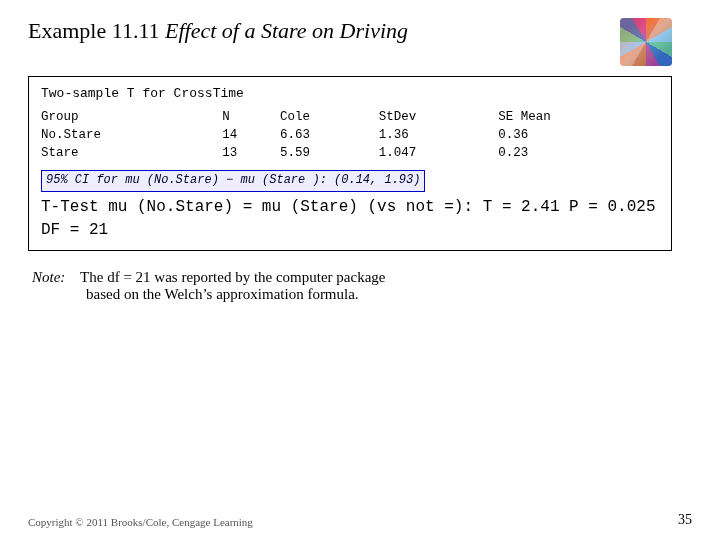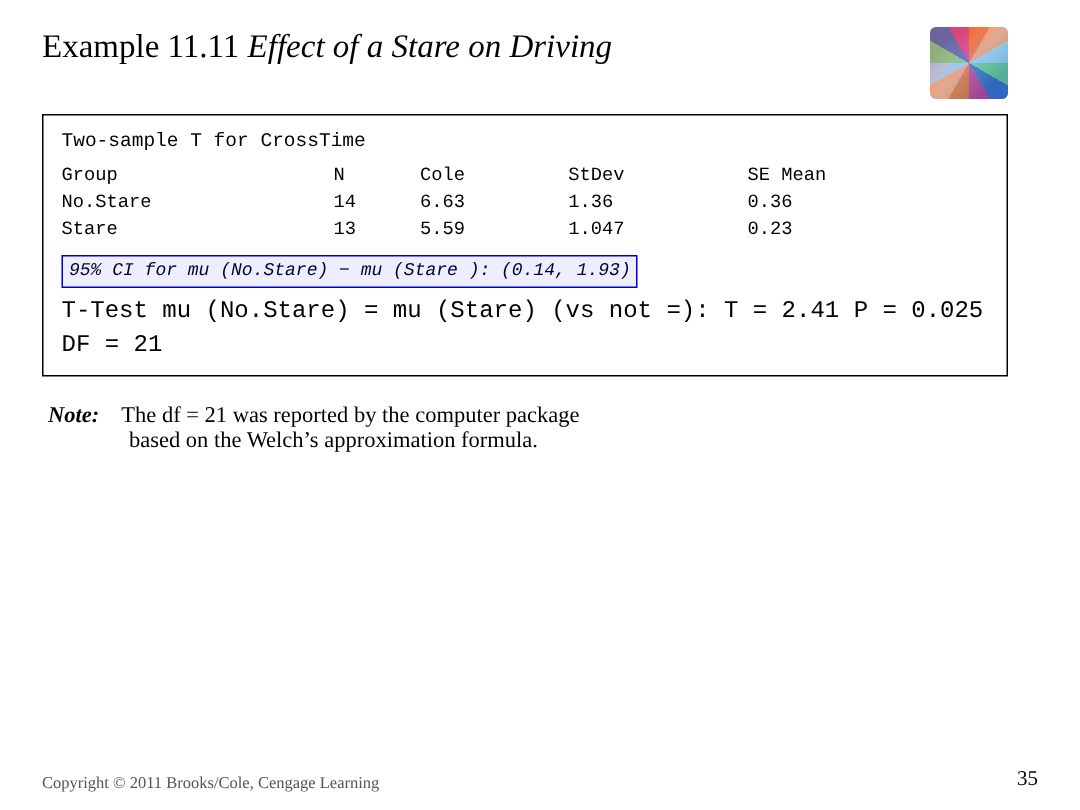--- a/index.html
+++ b/index.html
@@ -105,21 +105,21 @@
     }
 
     .note-section {
       margin: 8px 0 10px 0;
       font-size: 15px;
       padding-left: 4px;
     }
 
     .note-section .note-label {
       font-style: italic;
-      font-weight: bold;
+      font-weight: normal;
     }
 
     .note-section .note-indent {
       padding-left: 52px;
     }
 
     .confidence-section {
       font-size: 15.5px;
       line-height: 1.5;
       padding-left: 4px;

